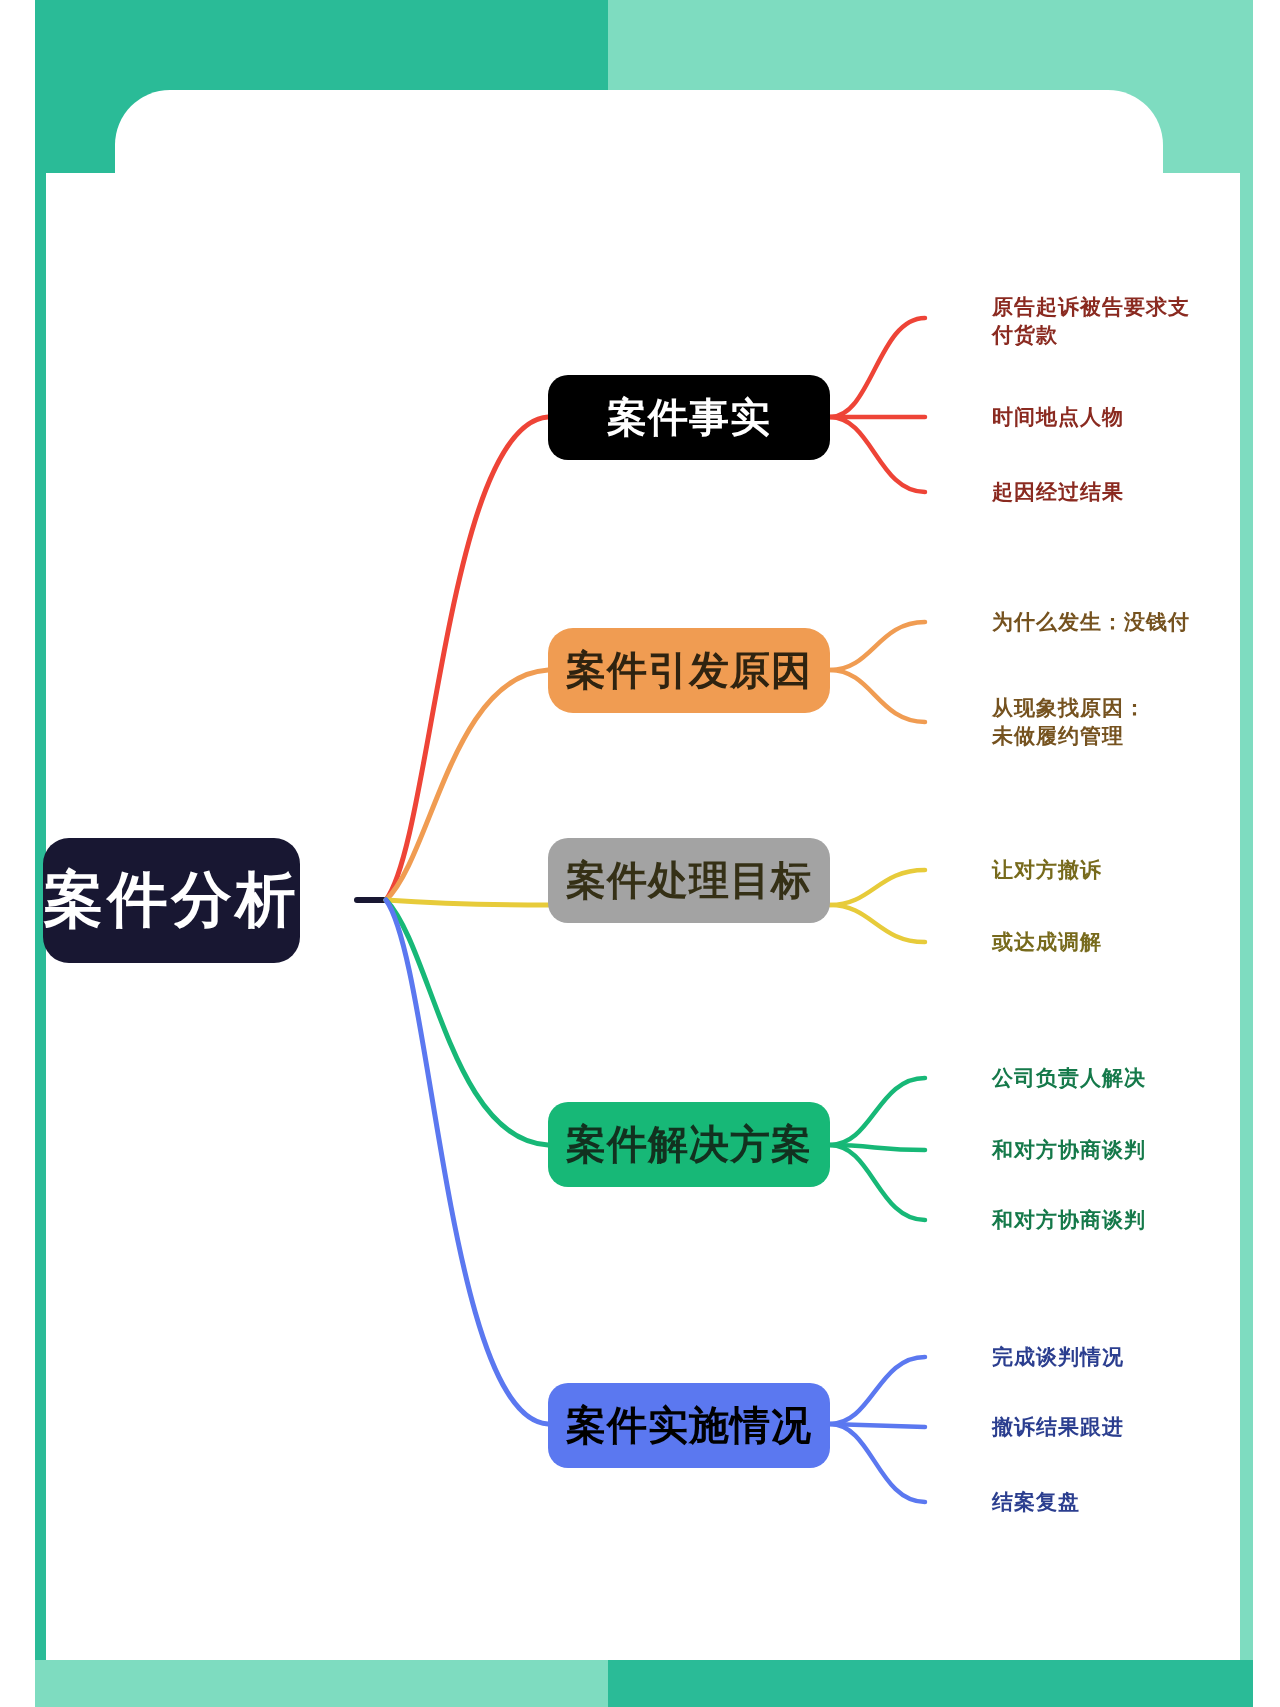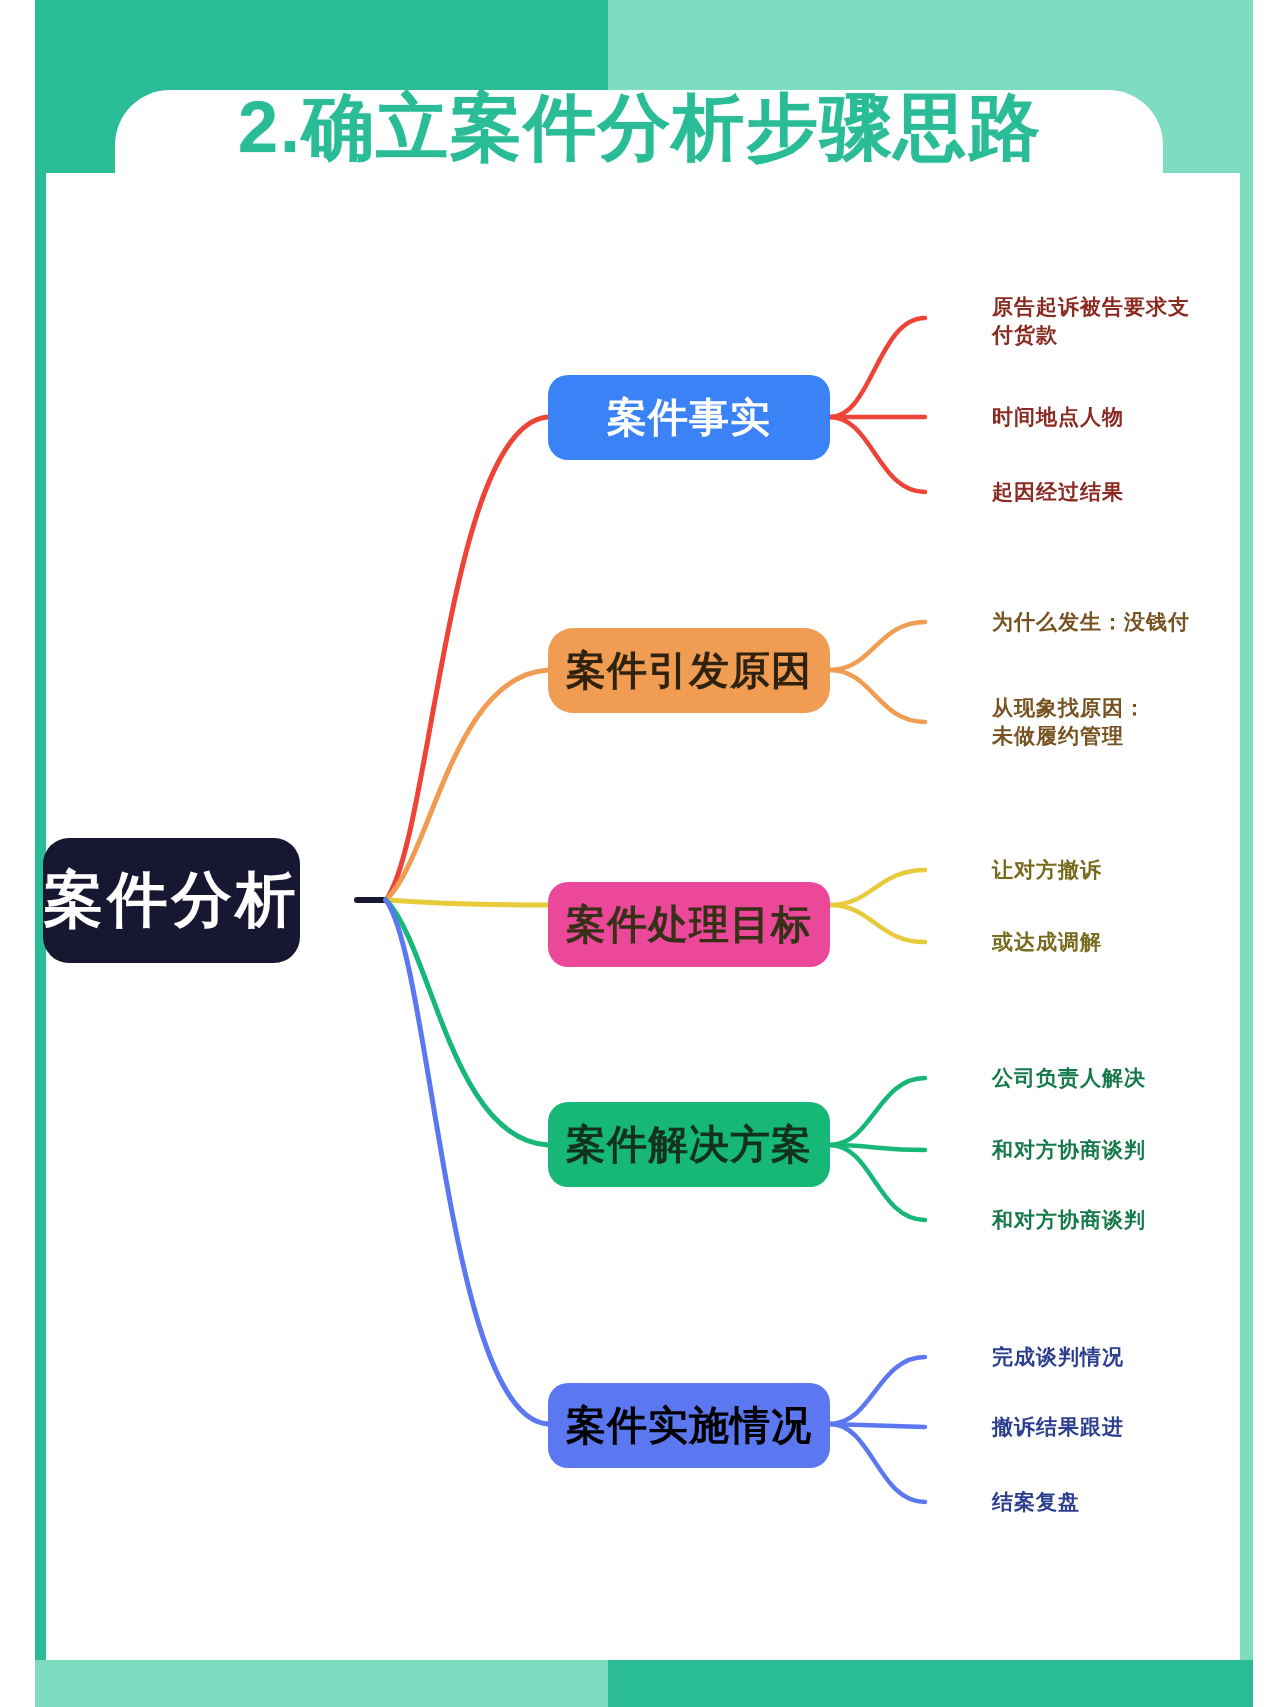--- a/index.html
+++ b/index.html
@@ -27,23 +27,23 @@
   
   svg.links{position:absolute;left:0;top:0;z-index:4;pointer-events:none;}
 
   
   .root-node{position:absolute;left:43px;top:838px;width:257px;height:125px;background:#181732;
              border-radius:26px;color:#ffffff;font-size:60px;font-weight:800;letter-spacing:4px;
              display:flex;align-items:center;justify-content:center;z-index:6;}
   .bnode{position:absolute;left:548px;width:282px;height:85px;border-radius:20px;
          display:flex;align-items:center;justify-content:center;font-size:40px;font-weight:800;
          letter-spacing:1px;z-index:6;}
-  .b-red{top:375px;background:#3b82f6;color:#ffffff;}
+  .b-red{top:375px;background:#000000;color:#ffffff;}
   .b-orange{top:628px;background:#f09c52;color:#2f2310;border-radius:25px;}
-  .b-yellow{top:882px;background:#ec4899;color:#353016;}
+  .b-yellow{top:838px;background:#a3a3a3;color:#353016;}
   .b-green{top:1102px;background:#17b877;color:#12311f;}
   .b-blue{top:1383px;background:#5b78f0;color:#000000;}
 
   
   .child{position:absolute;left:992px;transform:translateY(-50%);font-size:21px;font-weight:800;
          white-space:pre-line;line-height:1.35;z-index:6;letter-spacing:1px;}
   .cc-red{color:#8a2a20;}
   .cc-orange{color:#75521f;}
   .cc-yellow{color:#776a1c;}
   .cc-green{color:#15794a;}
@@ -57,21 +57,20 @@
   <div class="hdr-dark"></div>
   <div class="hdr-light"></div>
   <div class="strip-left"></div>
   <div class="strip-right"></div>
   <div class="band-light"></div>
   <div class="band-dark"></div>
 
   <div class="card-top"></div>
   <div class="card-body"></div>
 
-  <div class="title">2.确立案件分析步骤思路</div>
 
   <svg class="links" width="1280" height="1707" viewBox="0 0 1280 1707">
 
     <path d="M357 900 L386 900" stroke="#181732" stroke-width="6" fill="none" stroke-linecap="round"></path>
 
     <path d="M386 900 C432 838 448 424 548 417" stroke="#ee4437" stroke-width="5" fill="none" stroke-linecap="round"></path>
     <path d="M386 900 C432 856 452 676 548 670" stroke="#f09c52" stroke-width="5" fill="none" stroke-linecap="round"></path>
     <path d="M386 900 C430 903 470 905 548 905" stroke="#e7cb3a" stroke-width="5" fill="none" stroke-linecap="round"></path>
     <path d="M386 900 C432 948 452 1140 548 1145" stroke="#17b877" stroke-width="5" fill="none" stroke-linecap="round"></path>
     <path d="M386 900 C432 964 448 1418 548 1424" stroke="#5b78f0" stroke-width="5" fill="none" stroke-linecap="round"></path>

